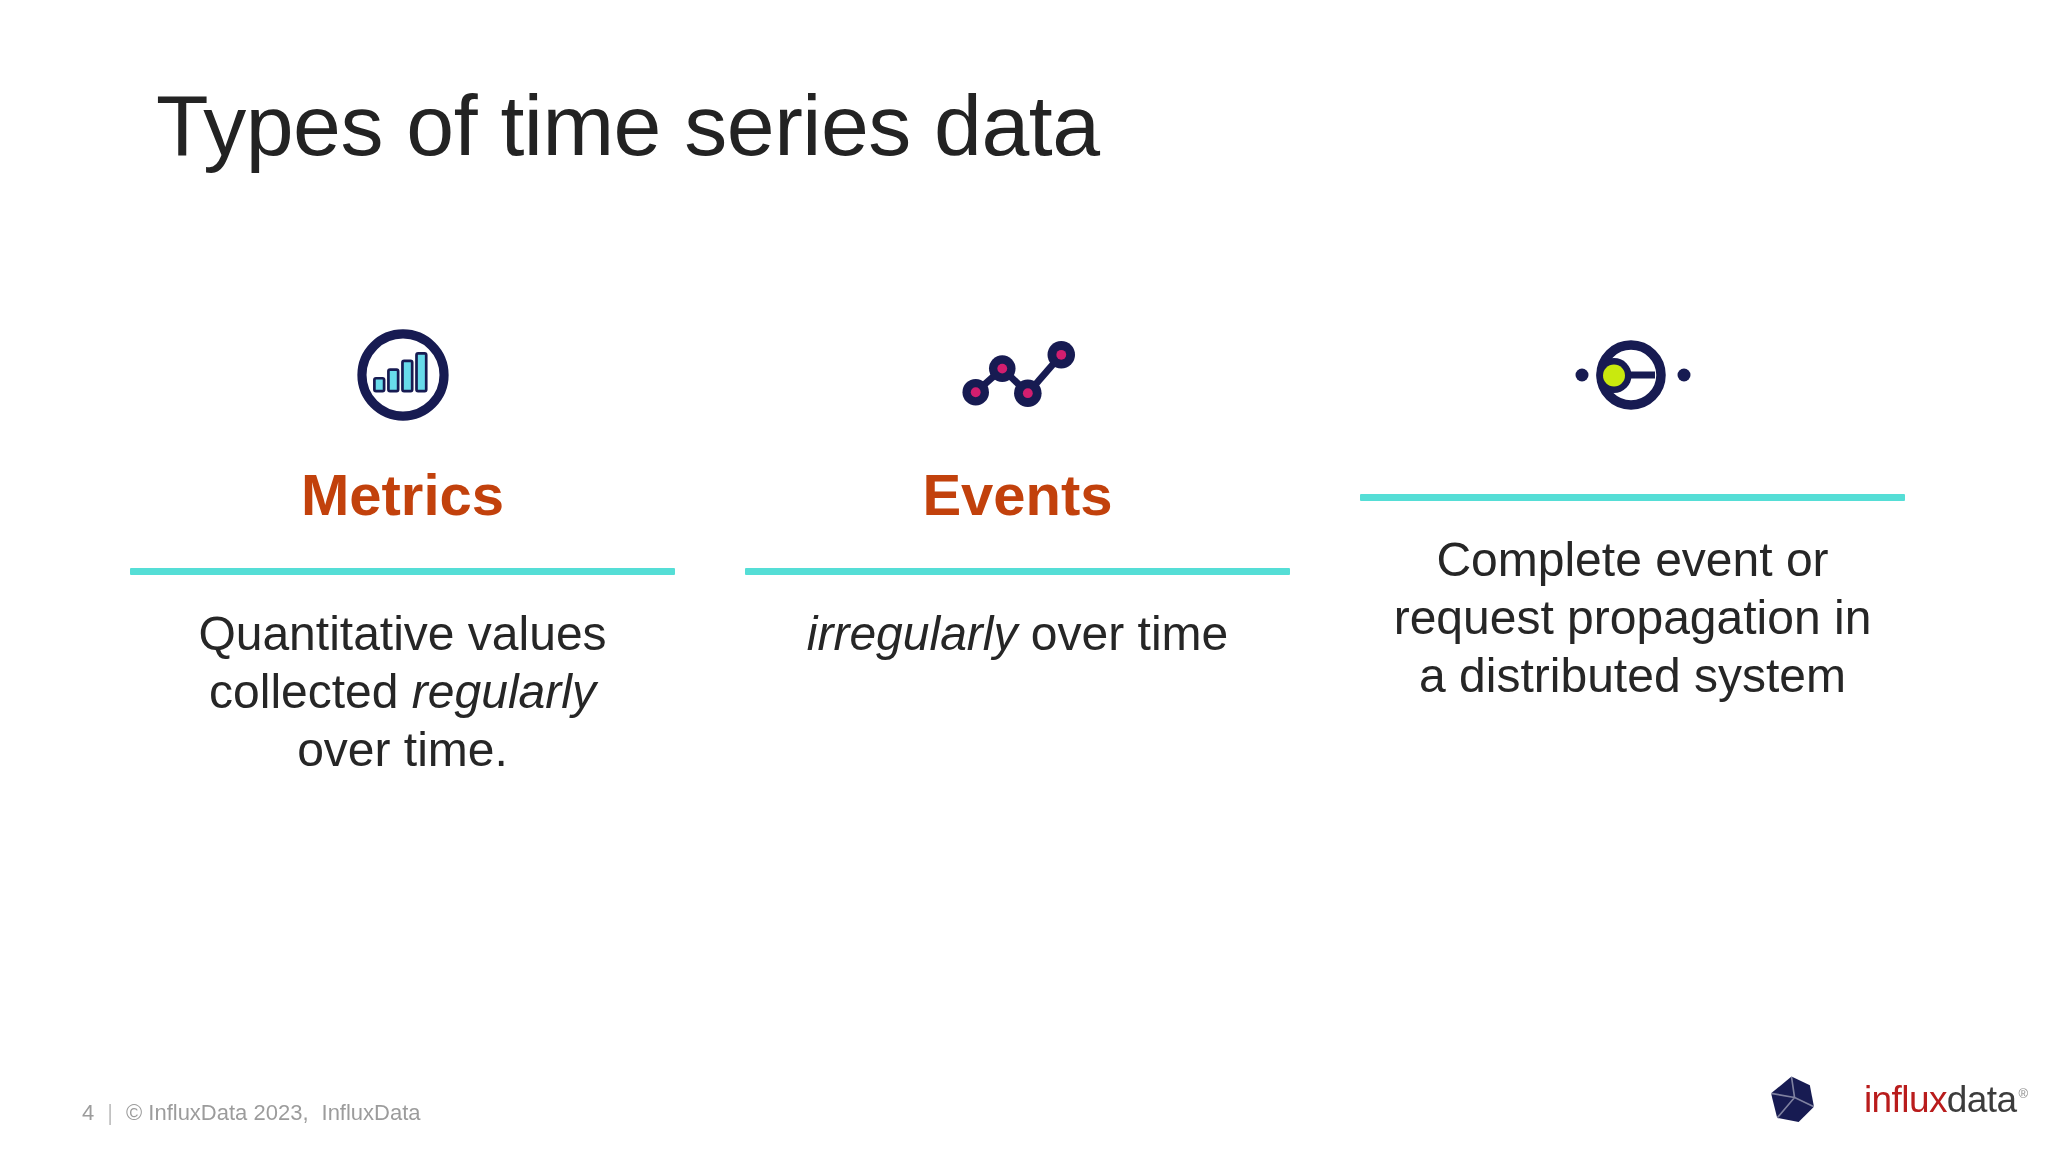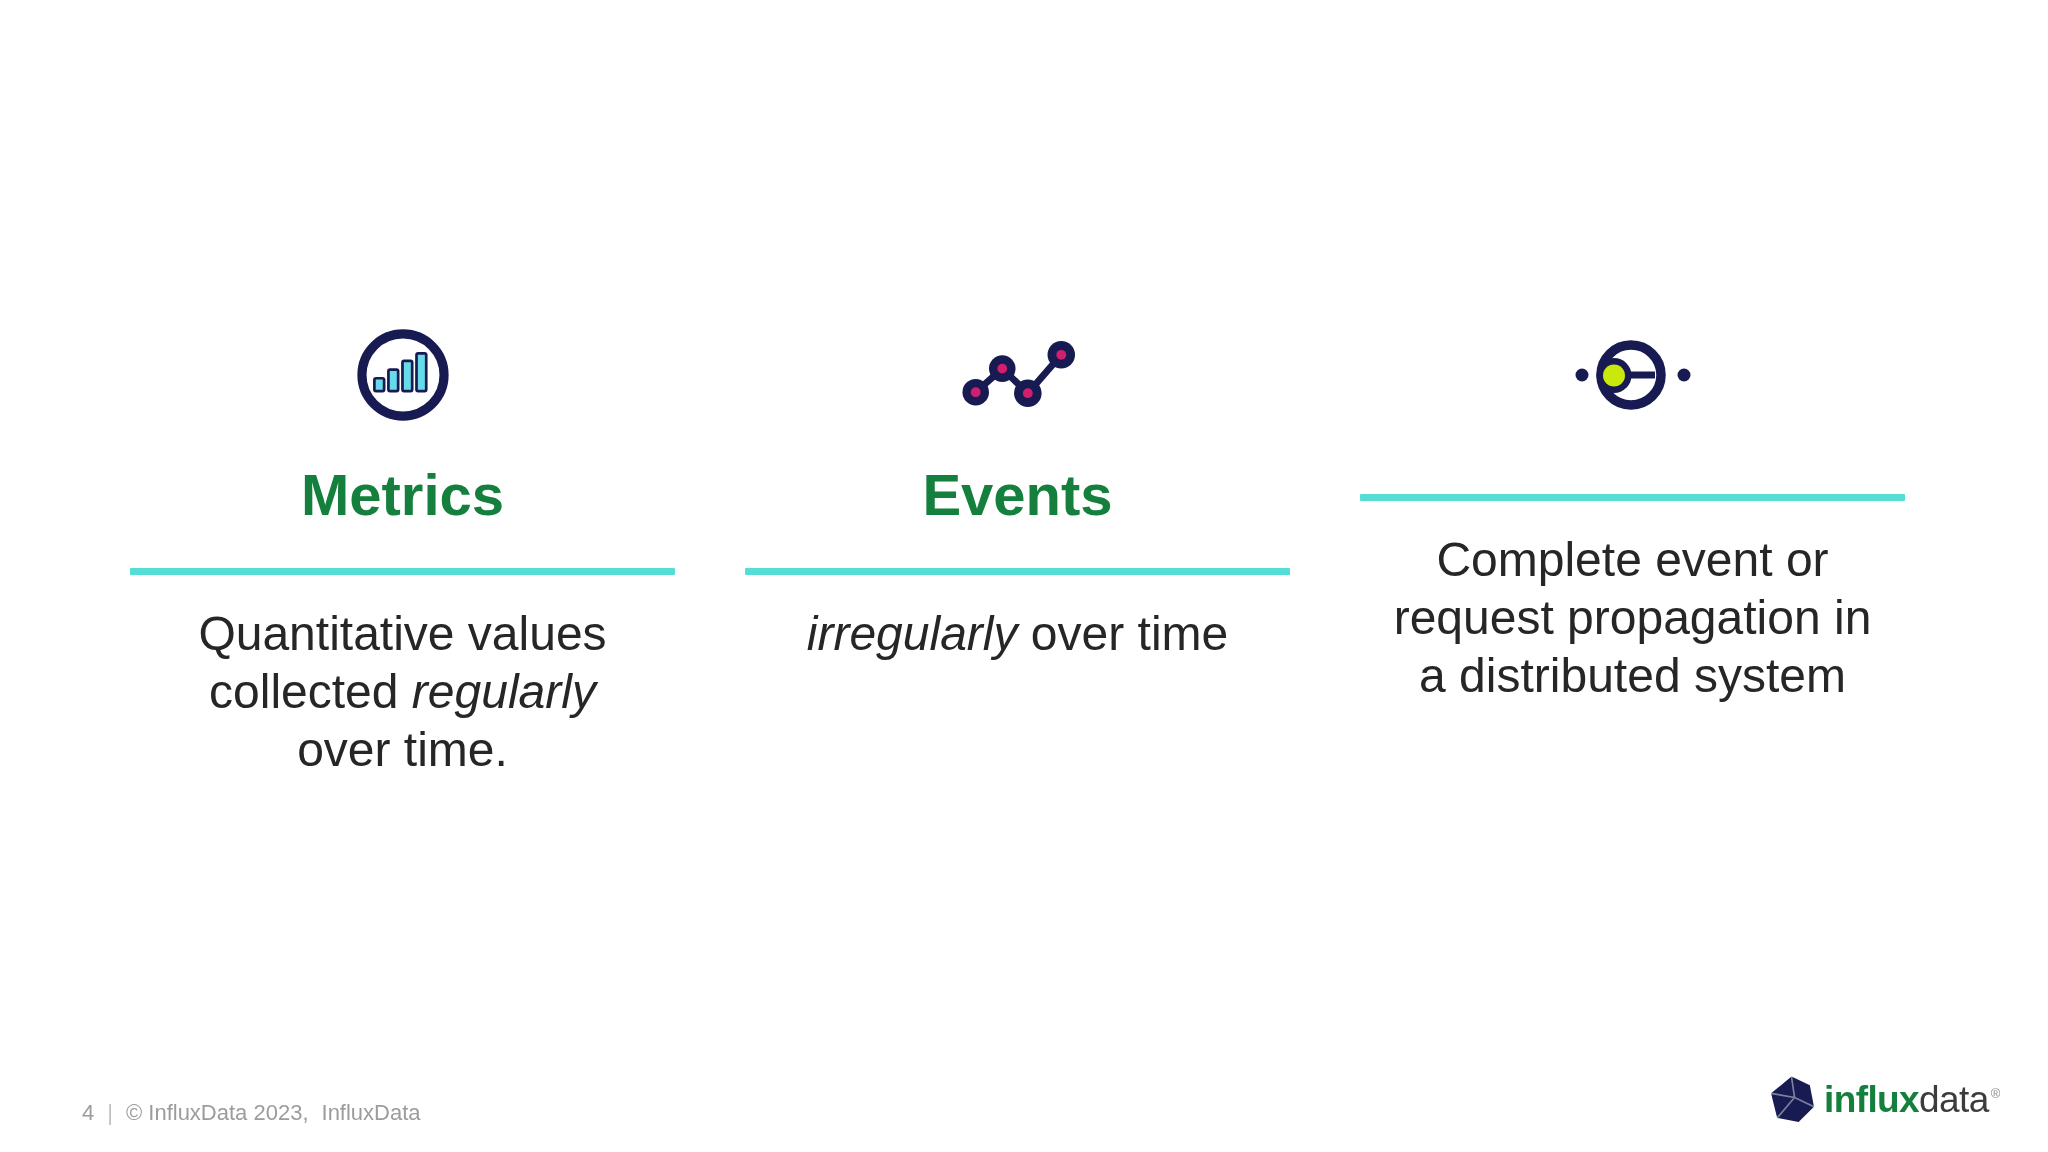--- a/index.html
+++ b/index.html
@@ -20,21 +20,21 @@
   }
   .columns{
     position:absolute;left:130px;top:300px;width:1775px;
     display:flex;gap:70px;
   }
   .col{flex:0 0 545px;text-align:center;}
   .icon-box{
     height:150px;display:flex;align-items:center;justify-content:center;
   }
   .col-heading{
-    margin-top:16px;font-size:58px;line-height:1;font-weight:700;color:#15803d;
+    margin-top:16px;font-size:58px;line-height:1;font-weight:700;color:#c2410c;
   }
   .underline{
     margin-top:44px;height:7px;width:100%;background:var(--teal);border-radius:1px;
   }
   .desc{
     margin:30px auto 0;width:100%;
     font-size:48px;line-height:58px;color:#262626;
     white-space:pre-line;
   }
   .desc .em{font-weight:400;font-style:italic;}
@@ -42,35 +42,36 @@
     position:absolute;left:82px;top:1100px;
     display:flex;align-items:baseline;gap:13px;
     font-size:22px;color:var(--gray);
   }
   .footer .divider{color:#c2c2c2;}
   .logo{
     position:absolute;left:1770px;top:1076px;
     display:flex;align-items:center;gap:9px;
   }
   .logo-text{font-size:37px;letter-spacing:-0.6px;display:flex;align-items:baseline;}
-  .logo-bold{font-weight:700;color:#15803d;}
+  .logo-bold{font-weight:400;color:#b91c1c;margin-left:40px;}
   .logo-reg{font-weight:500;color:#3C3C3C;}
   .logo-r{font-size:13px;color:#8a8a8a;position:relative;top:-14px;margin-left:2px;}
   
   .f-navy{fill:var(--navy);} .s-navy{stroke:var(--navy);fill:none;}
   .f-cyan{fill:var(--cyan);stroke:var(--navy);stroke-width:2.5;}
   .f-pink{fill:var(--pink);} .f-green{fill:var(--chartreuse);}
   .l-navy{stroke:var(--navy);stroke-width:7;}
   .cube-facet{stroke:rgba(255,255,255,0.45);stroke-width:1.6;fill:none;}
 </style>
 </head>
 <body>
 
 <div class="slide">
 
+  <h1 class="title">Types of time series data</h1>
 
   <div class="columns">
 
     <section class="col">
       <div class="icon-box">
         <svg width="108" height="108" viewBox="0 0 100 100" aria-hidden="true">
           <circle class="s-navy" cx="50" cy="50" r="38" stroke-width="8.5"></circle>
           <rect class="f-cyan" x="23.5" y="53" width="9" height="12" rx="1.5"></rect>
           <rect class="f-cyan" x="36.5" y="45" width="9" height="20" rx="1.5"></rect>
           <rect class="f-cyan" x="49.5" y="37" width="9" height="28" rx="1.5"></rect>

